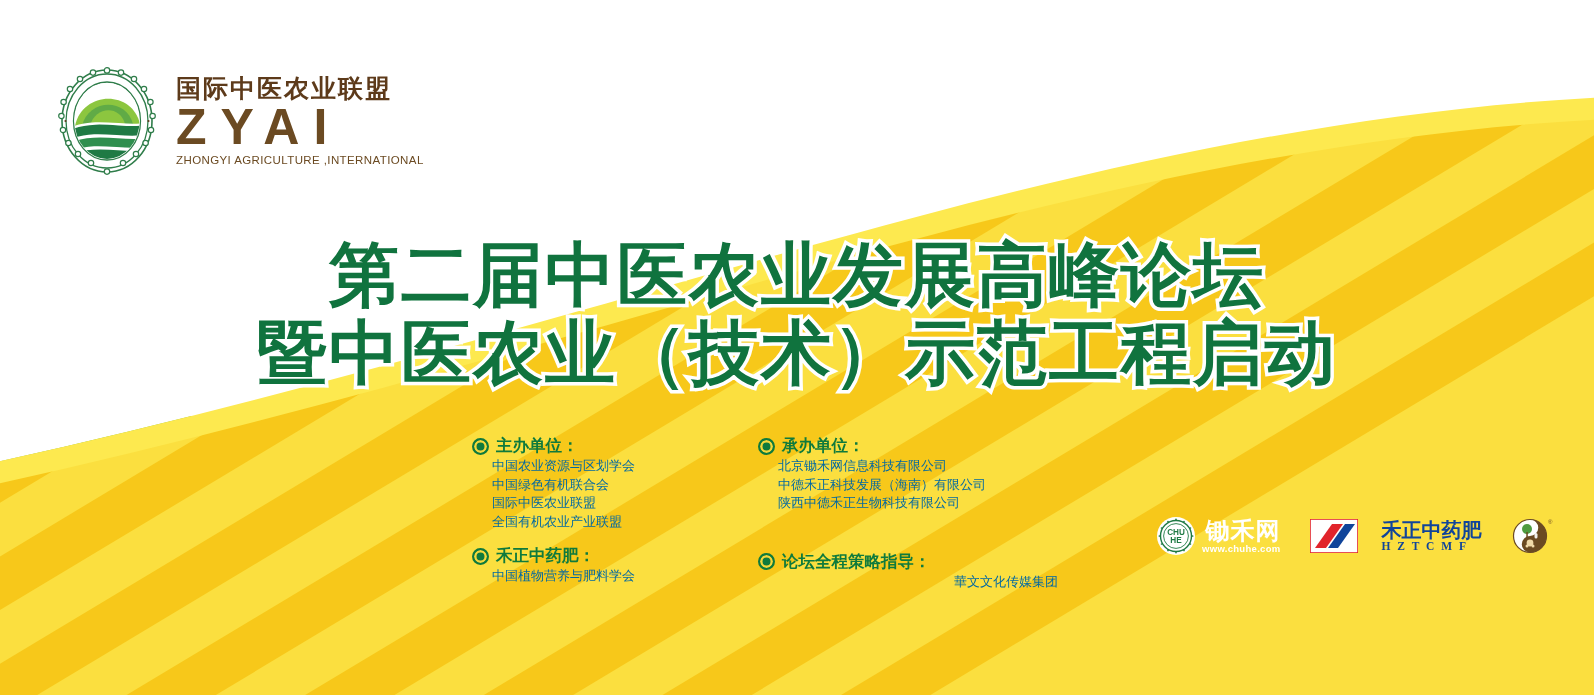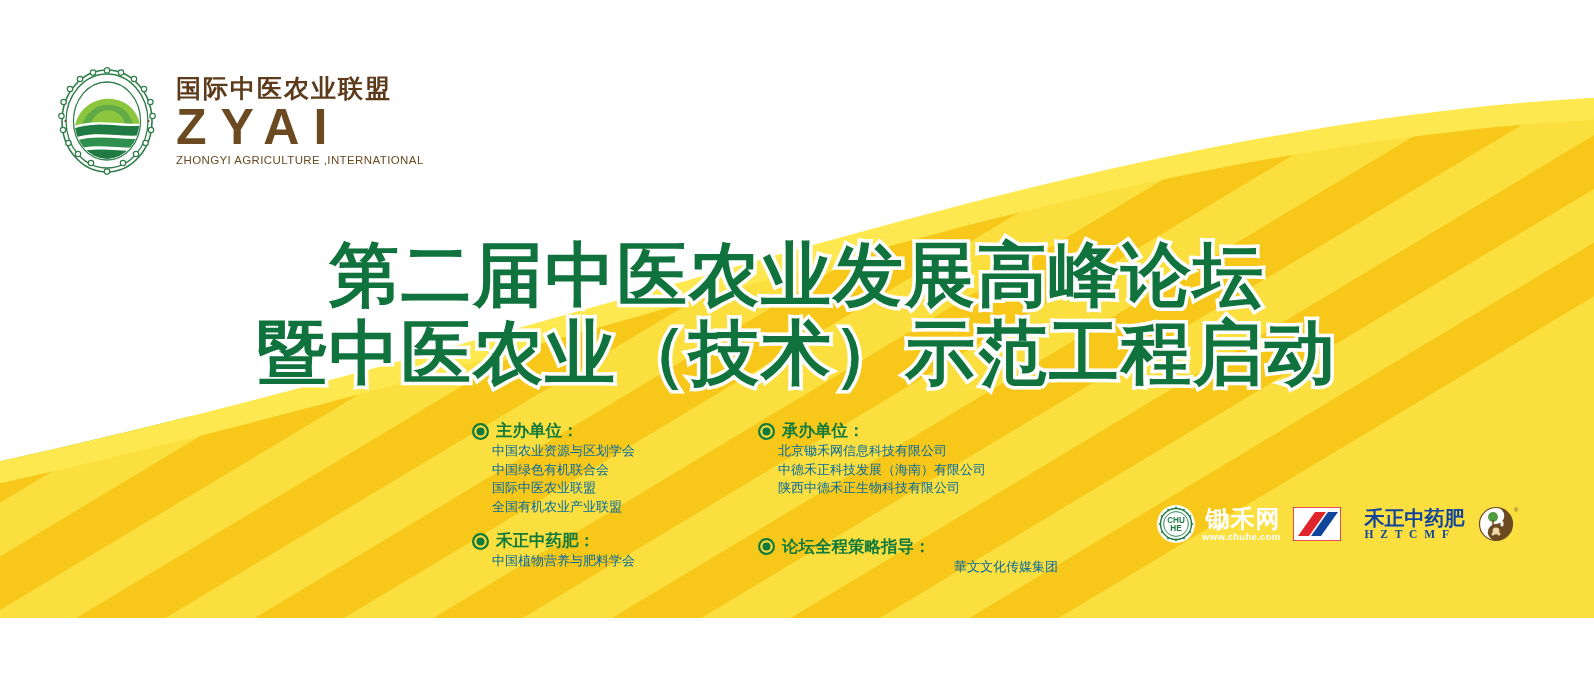--- a/index.html
+++ b/index.html
@@ -1,20 +1,20 @@
 <!DOCTYPE html>
 <html><head>
 <meta charset="utf-8">
 <style>
   html,body{margin:0;padding:0;background:#fff;}
   body{font-family:"DejaVu Sans","Liberation Sans",sans-serif;}
 
   #banner{
     position:relative;
-    width:1594px;height:618px;
+    width:1594px;height:695px;
     overflow:hidden;
     background:#ffffff;
   }
   #bg{position:absolute;inset:0;width:1594px;height:695px;}
 
   
   .logo-lockup{
     position:absolute;left:52px;top:66px;
     display:flex;align-items:center;gap:14px;
     z-index:6;
@@ -49,21 +49,21 @@
     font-family:"DejaVu Sans","Liberation Sans",sans-serif;
     -webkit-text-stroke:7px #ffffff;
     paint-order:stroke fill;
     text-shadow:
        2px 2px 0 rgba(255,255,255,.9),
       -2px 2px 0 rgba(255,255,255,.9);
   }
 
   
   .credits{
-    position:absolute;left:472px;top:420px;z-index:6;
+    position:absolute;left:472px;top:435px;z-index:6;
     display:flex;gap:24px;
   }
   .col{display:flex;flex-direction:column;}
   .col-left{width:262px;}
   .col-right{width:300px;}
   .blk{margin-bottom:14px;}
   .blk.gap{margin-bottom:0;}
   .blk-head{
     display:flex;align-items:center;gap:7px;
     font-size:16.5px;font-weight:bold;color:#0f7a3c;
@@ -78,22 +78,22 @@
   }
   .blk-items{margin-left:20px;}
   .blk-items div{
     font-size:13px;color:#0369a1;line-height:1.42;
     font-family:"DejaVu Sans","Liberation Sans",sans-serif;
     white-space:nowrap;
   }
 
   
   .sponsors{
-    position:absolute;left:1156px;top:504px;z-index:6;
-    display:flex;align-items:center;gap:12px;
+    position:absolute;left:1156px;top:516px;z-index:6;
+    display:flex;align-items:center;gap:29px;
   }
   .sp{display:flex;align-items:center;}
 
   .sp-chuhe{gap:6px;}
   .chuhe-seal{width:40px;height:40px;flex:0 0 auto;}
   .chuhe-txt{display:flex;flex-direction:column;line-height:1;}
   .chuhe-cn{font-size:24px;font-weight:bold;color:#ffffff;letter-spacing:1px;
             font-family:"DejaVu Sans","Liberation Sans",sans-serif;text-align:right;}
   .chuhe-url{font-size:9.5px;font-weight:bold;color:#ffffff;letter-spacing:.3px;margin-top:1px;
              font-family:"Liberation Sans",sans-serif;}

